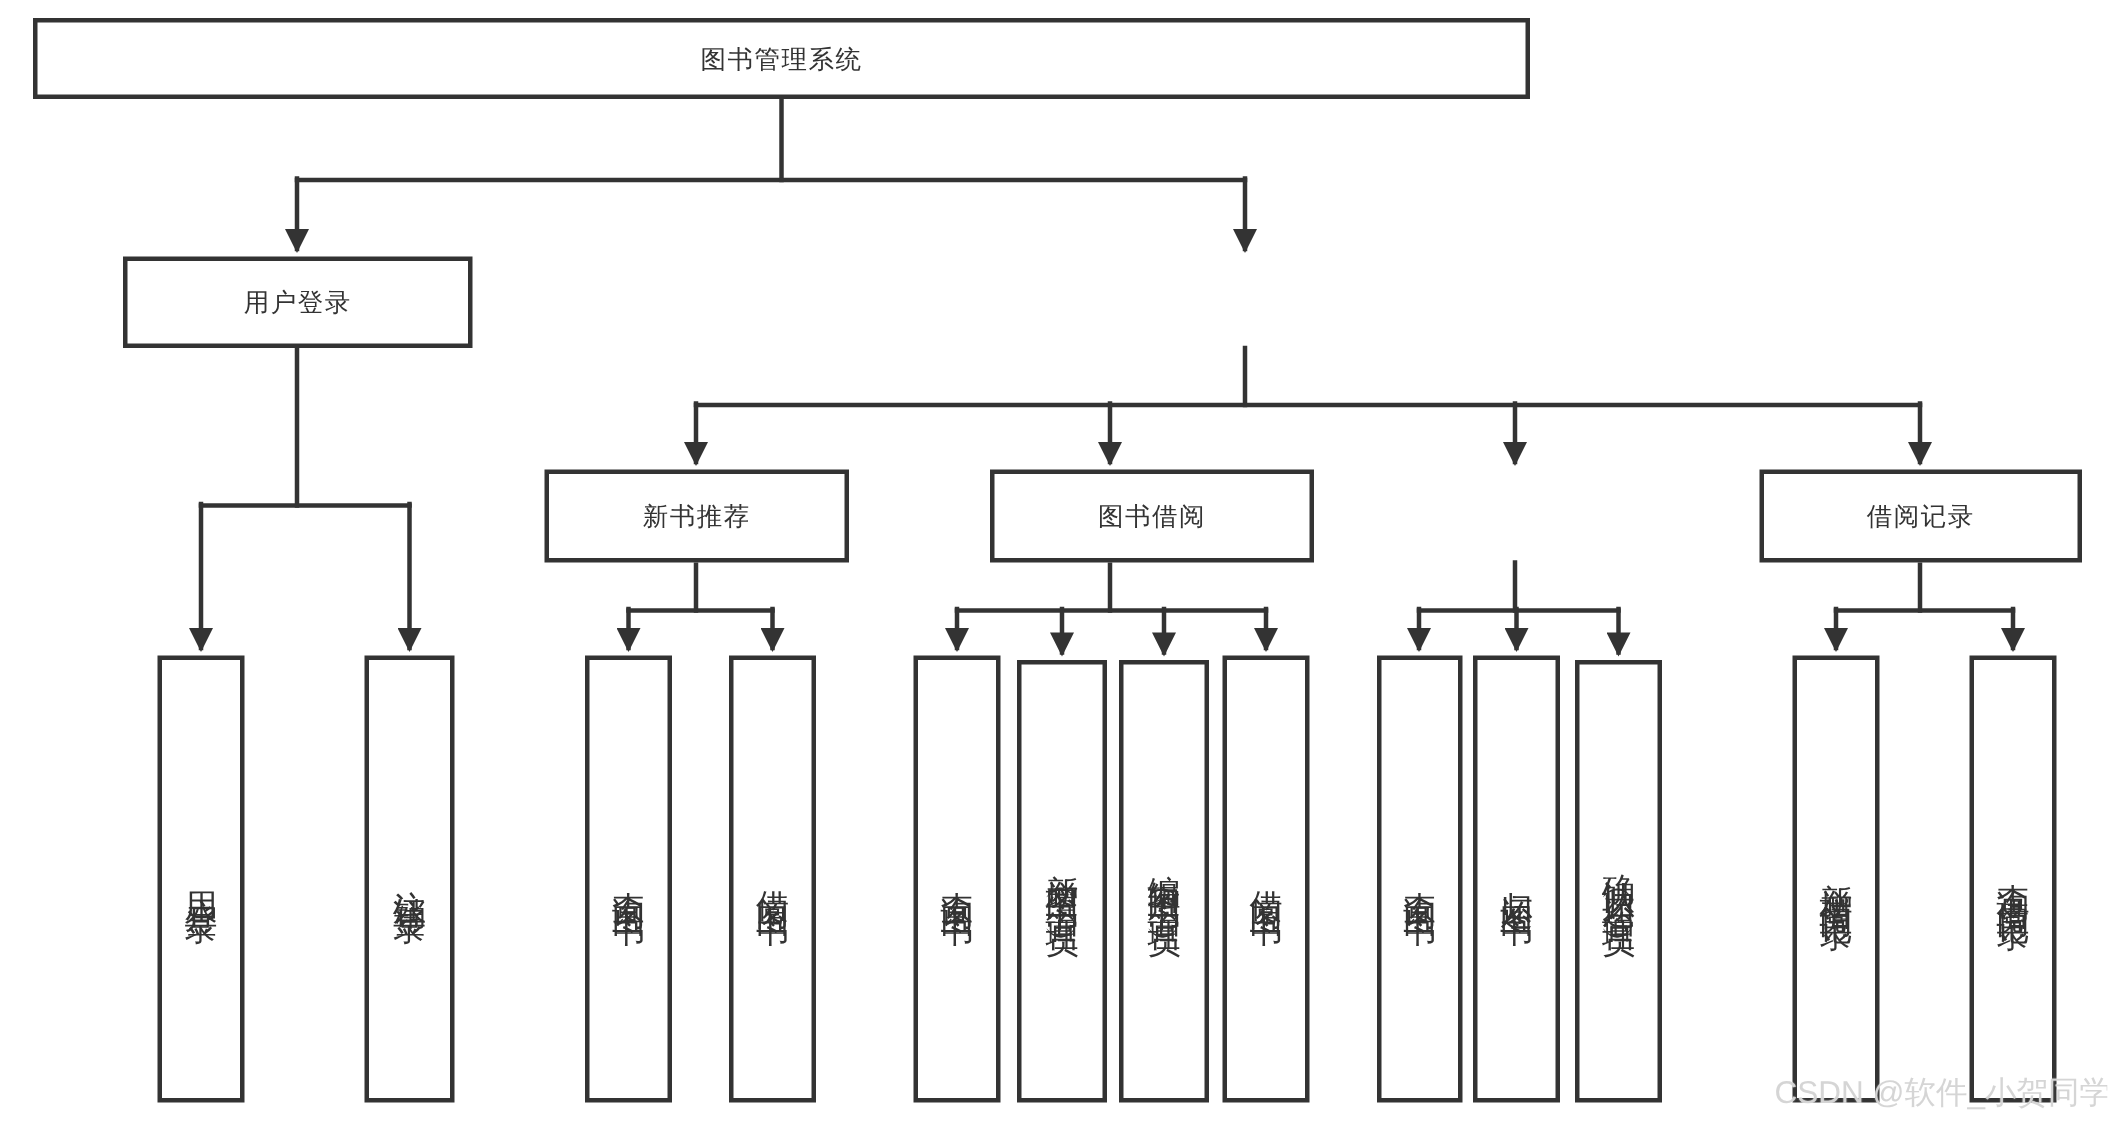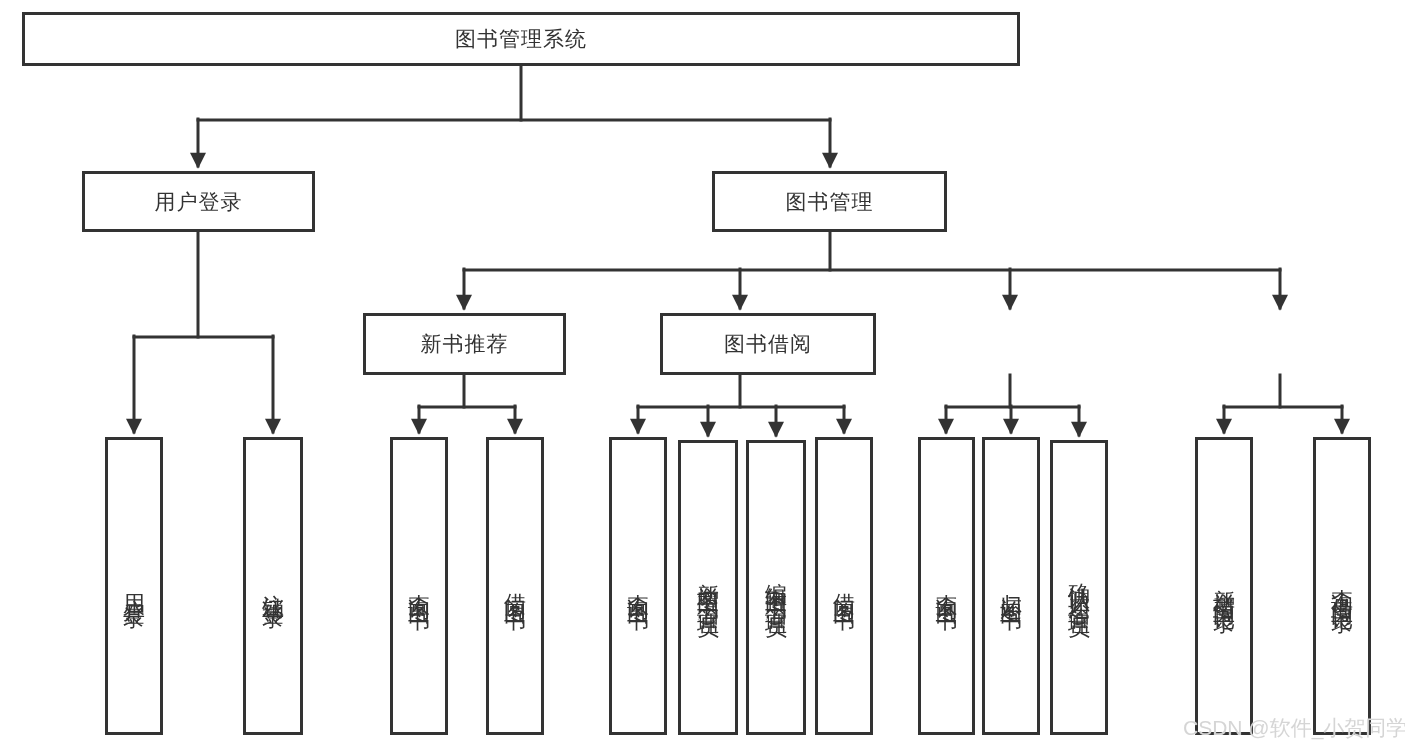--- a/index.html
+++ b/index.html
@@ -22,21 +22,21 @@
     box-sizing: border-box;
     background: #ffffff;
     border: 3px solid #333333;
     color: #333333;
     display: flex;
     align-items: center;
     justify-content: center;
     z-index: 2;
   }
   .node.horiz {
-    font-size: 21px;
+    font-size: 17px;
     letter-spacing: 1px;
     white-space: nowrap;
   }
   .node.vert {
     font-size: 22px;
     writing-mode: vertical-rl;
     text-orientation: mixed;
     letter-spacing: 5px;
     line-height: 1;
     padding: 6px 0;
@@ -104,24 +104,24 @@
       <path d="M1280 375 L1280 407"></path>
       <path d="M1224 407 L1342 407"></path>
       <path d="M1224 406 L1224 432" marker-end="url(#arrow)"></path>
       <path d="M1342 406 L1342 432" marker-end="url(#arrow)"></path>
     </g>
   </svg>
 
   <div class="node horiz" style="left:22px; top:12px; width:998px; height:54px;">图书管理系统</div>
 
   <div class="node horiz" style="left:82px; top:171px; width:233px; height:61px;">用户登录</div>
-  <div class="node horiz" style="left:712px; top:171px; width:235px; height:61px;">图书管理</div>
 
   <div class="node horiz" style="left:363px; top:313px; width:203px; height:62px;">新书推荐</div>
   <div class="node horiz" style="left:660px; top:313px; width:216px; height:62px;">图书借阅</div>
+  <div class="node horiz" style="left:1173px; top:313px; width:215px; height:62px;">借阅记录</div>
 
   <div class="node vert" style="left:105px; top:437px; width:58px; height:298px;">用户登录</div>
   <div class="node vert" style="left:243px; top:437px; width:60px; height:298px;">注销登录</div>
 
   <div class="node vert" style="left:390px; top:437px; width:58px; height:298px;">查询图书</div>
   <div class="node vert" style="left:486px; top:437px; width:58px; height:298px;">借阅图书</div>
 
   <div class="node vert" style="left:609px; top:437px; width:58px; height:298px;">查询图书</div>
   <div class="node vert" style="left:678px; top:440px; width:60px; height:295px;">新增图书（管理员）</div>
   <div class="node vert" style="left:746px; top:440px; width:60px; height:295px;">编辑图书（管理员）</div>

